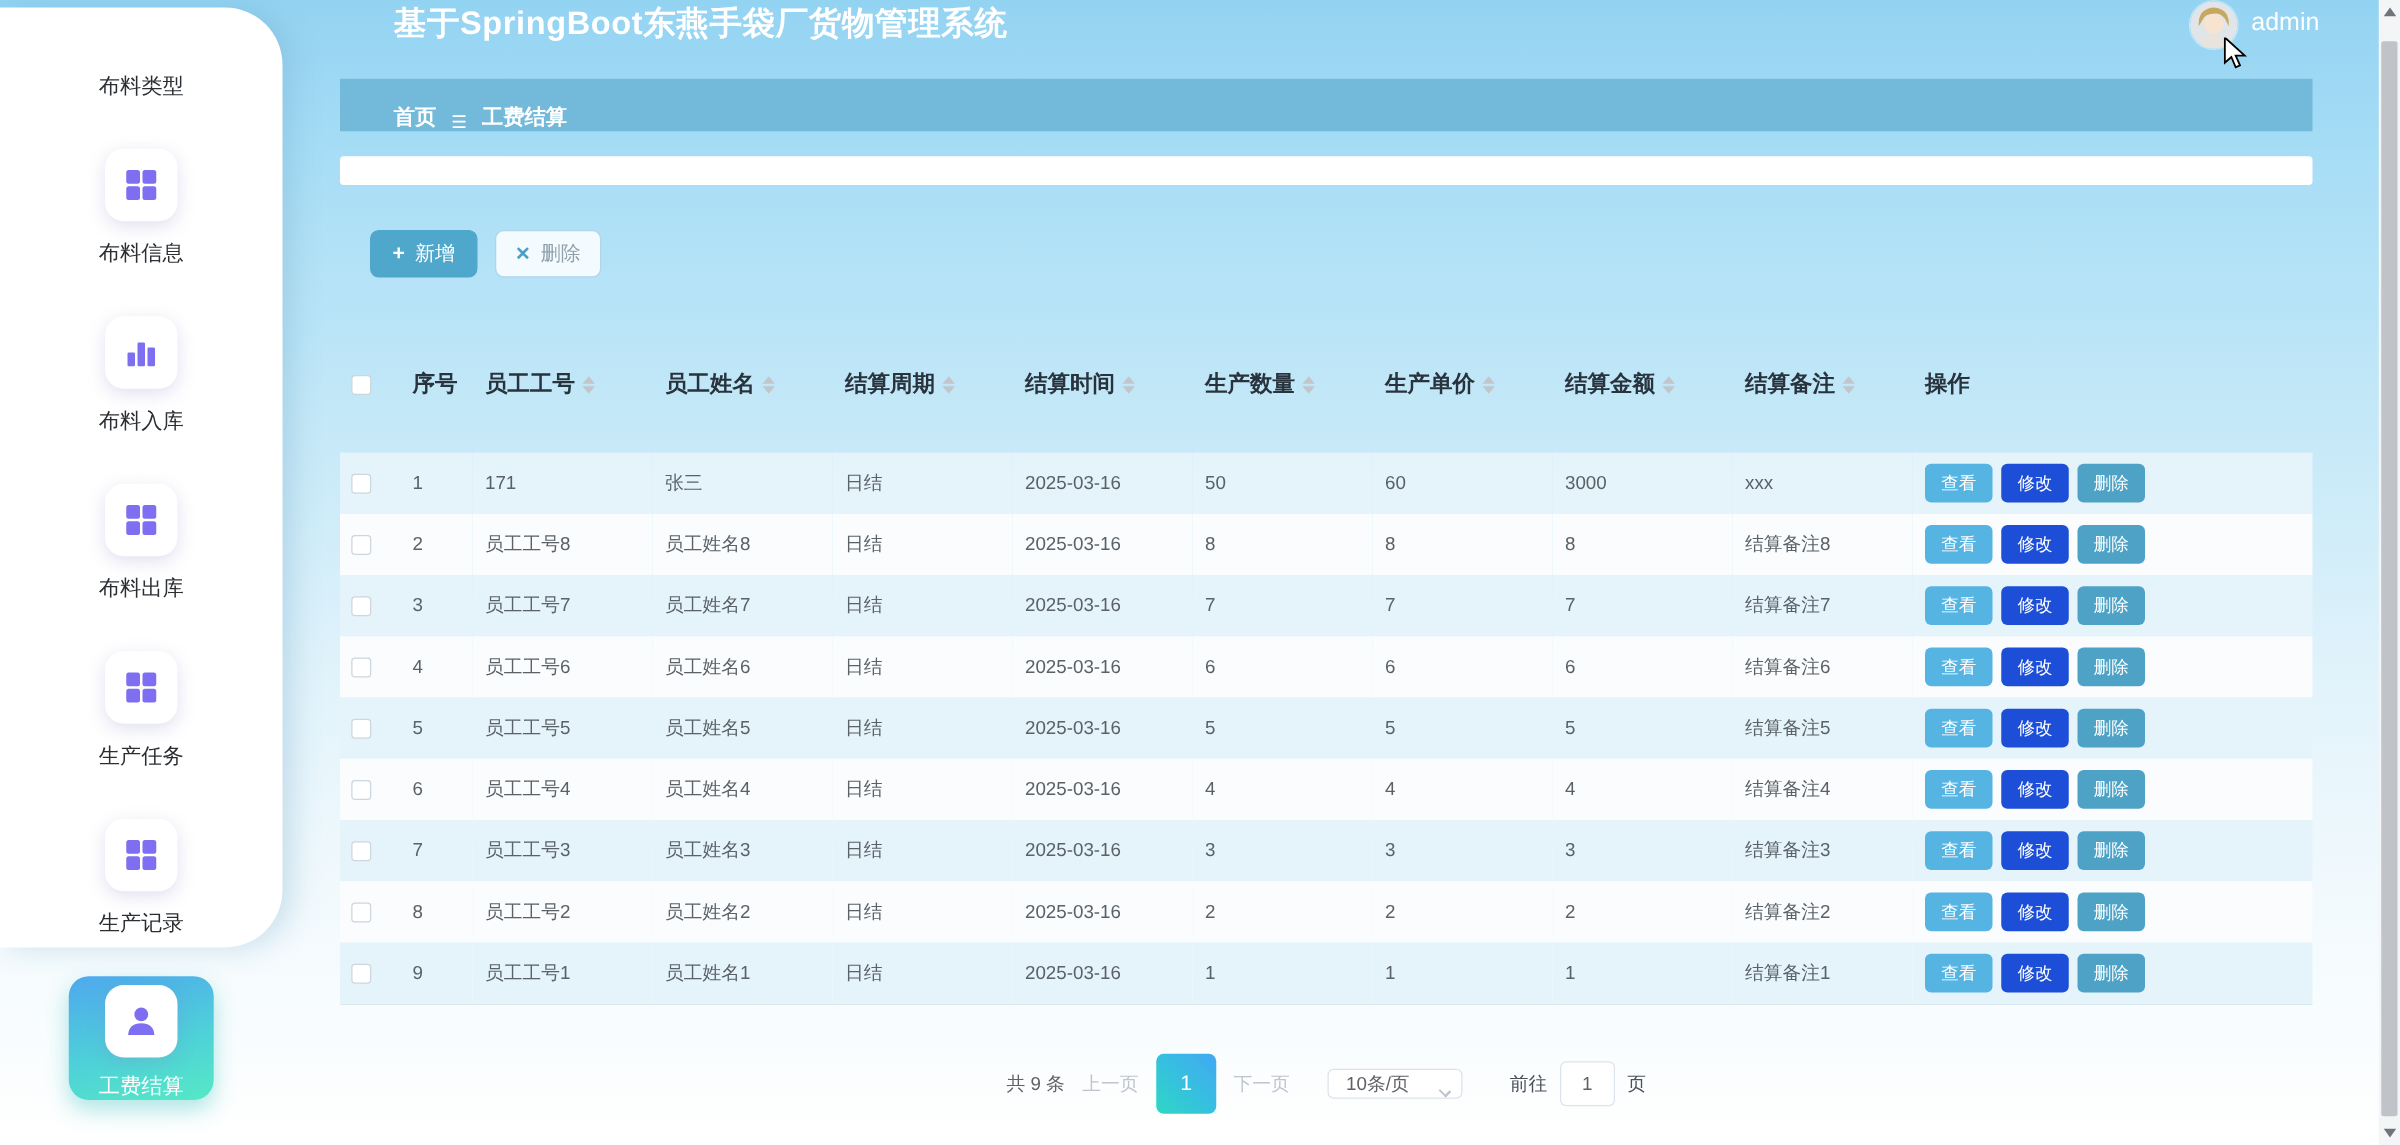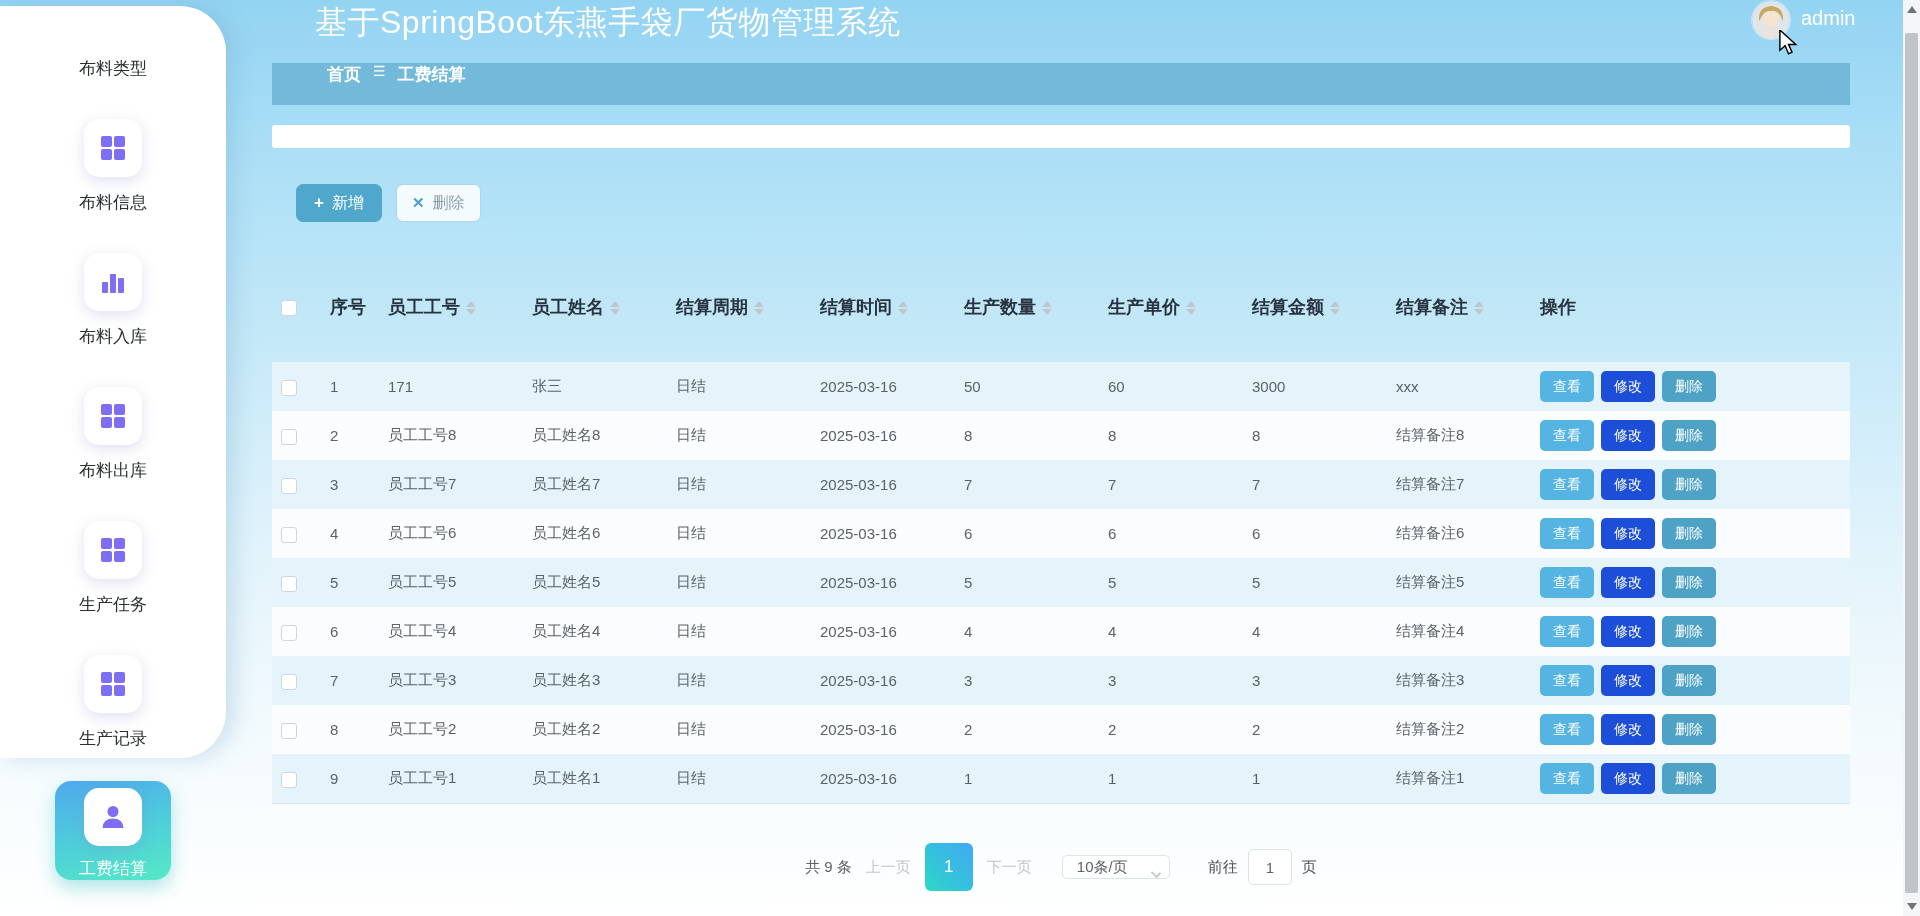--- a/index.html
+++ b/index.html
@@ -29,28 +29,28 @@
   .side-item.active {
     width:116px; height:112px; margin-top:31px; border-radius:16px;
     background:linear-gradient(165deg,#4fa8ee 0%,#4ed0d9 55%,#55e9c5 100%);
     box-shadow:0 8px 18px rgba(80,200,200,.45);
     justify-content:flex-start; padding-top:7px;
   }
   .side-item.active .side-icon-box { margin-bottom:12px; }
   .side-item.active .side-label { color:#ffffff; }
 
   
-  .app-title { position:absolute; left:315px; top:1px; font-size:32px; font-weight:normal; color:#ffffff; letter-spacing:.5px; }
+  .app-title { position:absolute; left:315px; top:1px; font-size:26px; font-weight:bold; color:#ffffff; letter-spacing:.5px; }
   .avatar { position:absolute; left:1752px; top:1px; width:38px; height:38px; border-radius:50%; overflow:hidden; cursor:pointer; box-shadow:0 0 0 1px rgba(255,255,255,.4); }
   .admin-name { position:absolute; left:1801px; top:7px; font-size:20px; color:#ffffff; cursor:pointer; }
   .cursor-arrow { position:absolute; left:1778px; top:30px; z-index:40; }
 
   .breadcrumb-bar {
     position:absolute; left:272px; top:63px; width:1578px; height:42px;
-    background:#73b9da; display:flex; align-items:flex-start; padding-left:55px;
+    background:#73b9da; display:flex; align-items:flex-end; padding-left:43px;
     color:#ffffff; font-weight:bold; font-size:17px;
   }
   .breadcrumb-bar .sep { font-size:14px; margin:0 12px; font-weight:normal; }
   .filter-bar { position:absolute; left:272px; top:125px; width:1578px; height:23px; background:#ffffff; border-radius:3px; }
 
   
   .toolbar { position:absolute; left:296px; top:184px; display:flex; gap:14px; }
   .btn-add {
     display:flex; align-items:center; gap:8px; height:38px; padding:0 17px;
     background:#4fa7cb; border:1px solid #4fa7cb; border-radius:7px;

